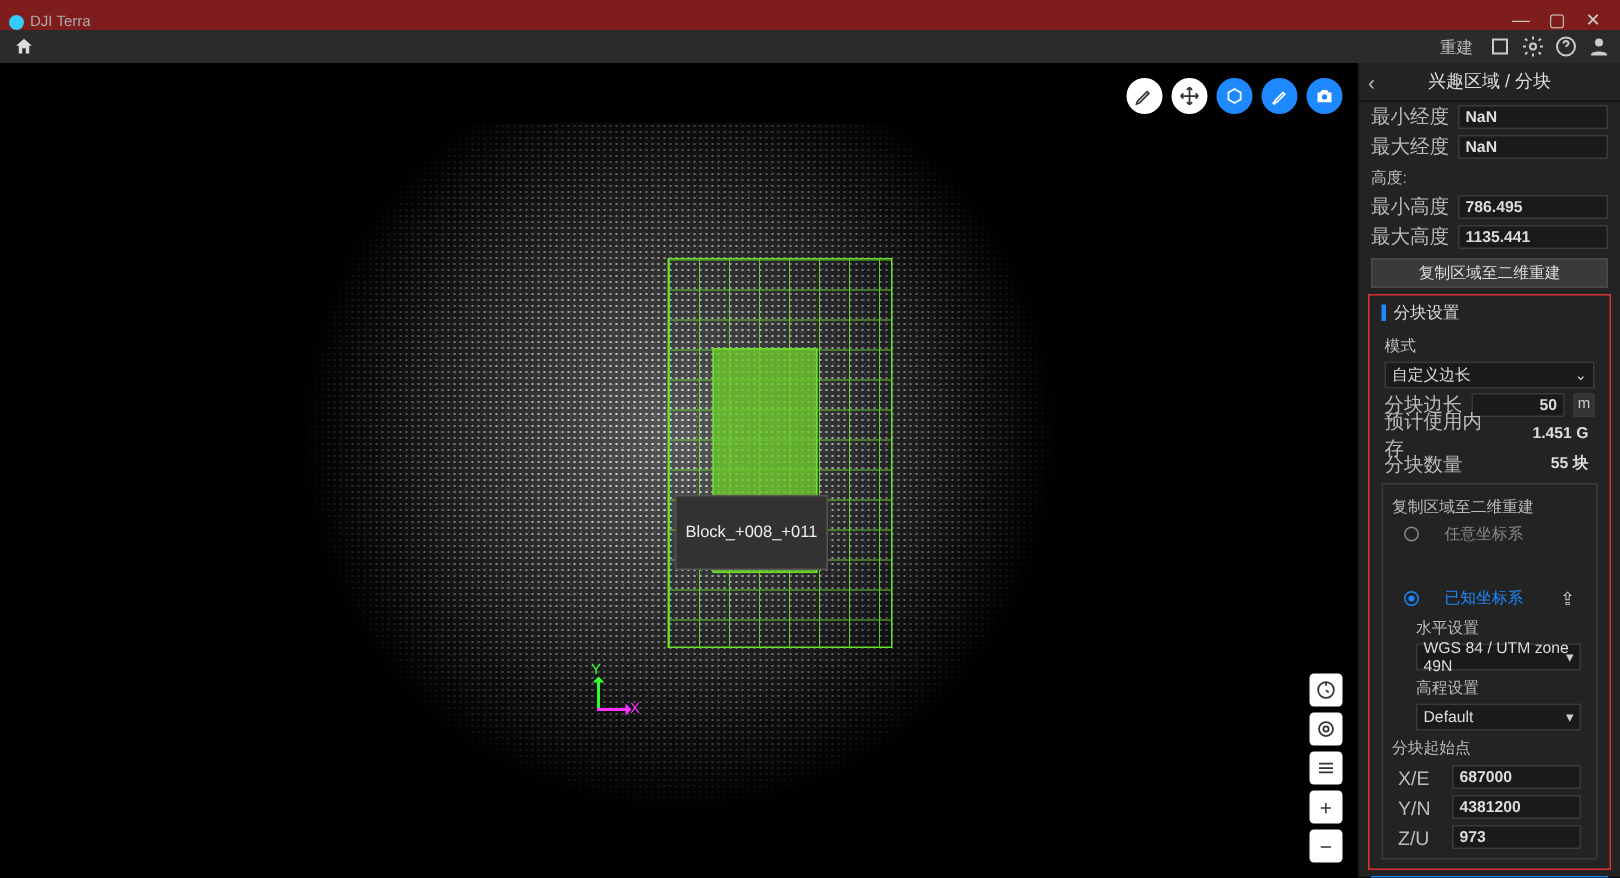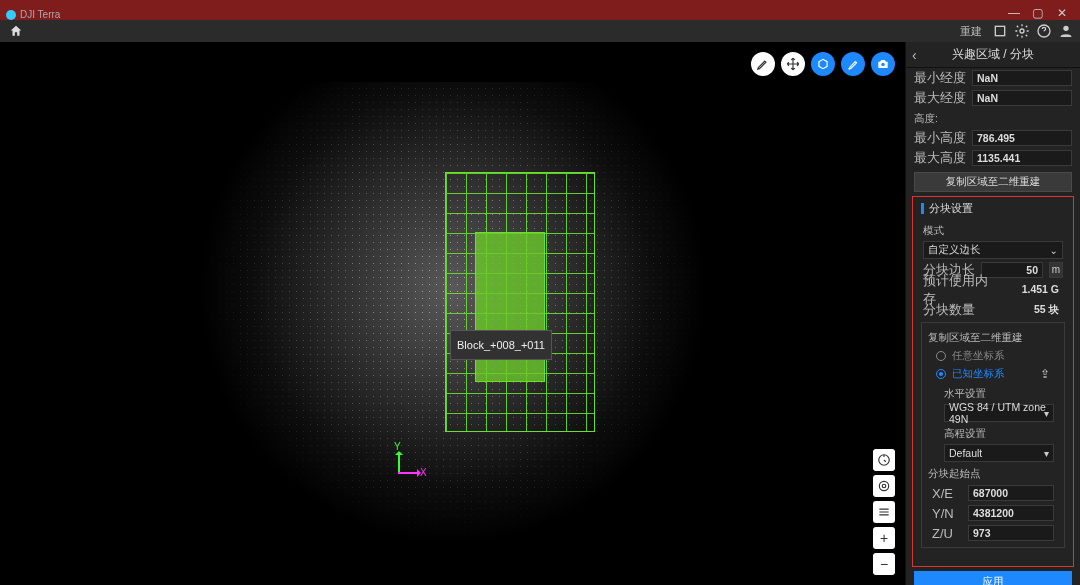--- a/index.html
+++ b/index.html
@@ -50,21 +50,21 @@
     mask: radial-gradient(circle at 50% 45%, #000, transparent 70%);
     -webkit-mask: radial-gradient(circle at 50% 45%, #000, transparent 70%);
   }
   .green-block { position: absolute; background: rgba(108,200,42,.8); border:1px solid #6adf2e; }
   .green-grid { position: absolute; border:1px solid #6adf2e; }
   .green-grid::before { content:""; position:absolute; inset:0;
      background-image: linear-gradient(#6adf2e 1px, transparent 1px), linear-gradient(90deg, #6adf2e 1px, transparent 1px);
      background-size: 20px 20px; opacity:.9; }
 
   
-  .block-label { position:absolute; background:#323232; border:1px solid #555; color:#eee; padding:8px 6px; font-size:11px; }
+  .block-label { position:absolute; background:#323232; border:1px solid #555; color:#eee; padding:18px 6px; font-size:11px; }
 
   
   .gizmo { position:absolute; width:40px; height:40px; }
   .gizmo .y { position:absolute; left:8px; bottom:8px; width:2px; height:22px; background:#3f3; }
   .gizmo .y-lab { position:absolute; left:4px; bottom:30px; color:#3f3; font-size:10px;}
   .gizmo .x { position:absolute; left:8px; bottom:8px; height:2px; width:22px; background:#f3f; }
   .gizmo .x-lab { position:absolute; left:30px; bottom:4px; color:#f3f; font-size:10px;}
   .gizmo .y::after{content:"";position:absolute;top:-5px;left:-3px;border:4px solid transparent;border-bottom-color:#3f3;}
   .gizmo .x::after{content:"";position:absolute;right:-5px;top:-3px;border:4px solid transparent;border-left-color:#f3f;}
 
@@ -76,26 +76,26 @@
   .kv .k { flex: 0 0 52px; color:#bbb; font-size:13px;}
   .kv .v { flex:1; background:#1a1a1a; border:1px solid #3a3a3a; height:16px; line-height:14px; padding:0 4px; color:#ddd; font-size:10.5px;font-weight:bold;}
   .kv .u { width:14px; text-align:center; background:#333; border:1px solid #3a3a3a; height:16px; line-height:14px; font-size:10px; color:#ccc;}
   .kv.right .v { text-align:right; background:transparent; border:none;}
   .section-label { padding:4px 8px 2px; color:#bbb; font-size:10.5px;}
   .btn { flex:1; height:20px; background:#3a3a3a; border:1px solid #4a4a4a; color:#ddd; font-size:10.5px; display:flex; align-items:center; justify-content:center; cursor:pointer;}
   .btn.full { margin:4px 8px; }
   .btn.primary { background:#1e88ff; border-color:#1e88ff; color:#fff; height:22px;}
   .select { flex:1; background:#1a1a1a; border:1px solid #3a3a3a; height:18px; color:#ddd; font-size:10.5px; display:flex; align-items:center; padding:0 4px; position:relative;}
   .select .caret { position:absolute; right:4px; font-size:10px; color:#ccc; }
-  .radio-row { display:flex; align-items:center; padding:2px 12px; gap:6px; font-size:10.5px; color:#888;}
-  .radio-row.sel { color:#1e88ff; }
+  .radio-row { display:flex; align-items:center; padding:2px 12px; gap:17px; font-size:10.5px; color:#888;}
+  .radio-row.sel { color:#1e88ff;margin-top:25px; }
   .radio-row .dot { width:10px; height:10px; border-radius:50%; border:1px solid currentColor; position:relative;}
   .radio-row.sel .dot::after{content:"";position:absolute;inset:2px;border-radius:50%;background:#1e88ff;}
   .radio-row .imp { margin-left:auto; color:#ccc; font-size:12px;}
-  .hl-box { margin:4px 6px; border:1.5px solid #d33; padding:4px 2px 14px; }
+  .hl-box { margin:4px 6px; border:1.5px solid #d33; padding:4px 2px 2px; }
   .hl-head { display:flex; align-items:center; padding:0 6px 4px; color:#ddd; font-size:11px;}
   .hl-head .bar { width:3px; height:11px; background:#1e88ff; margin-right:5px;}
   .sub-indent { padding-left: 12px; }
   .coord-box { margin:2px 6px 4px; border:1px solid #3a3a3a; padding:4px 2px; }
 </style>
 </head>
 <body>
 
 <div class="titlebar">
   <div class="logo"></div>

